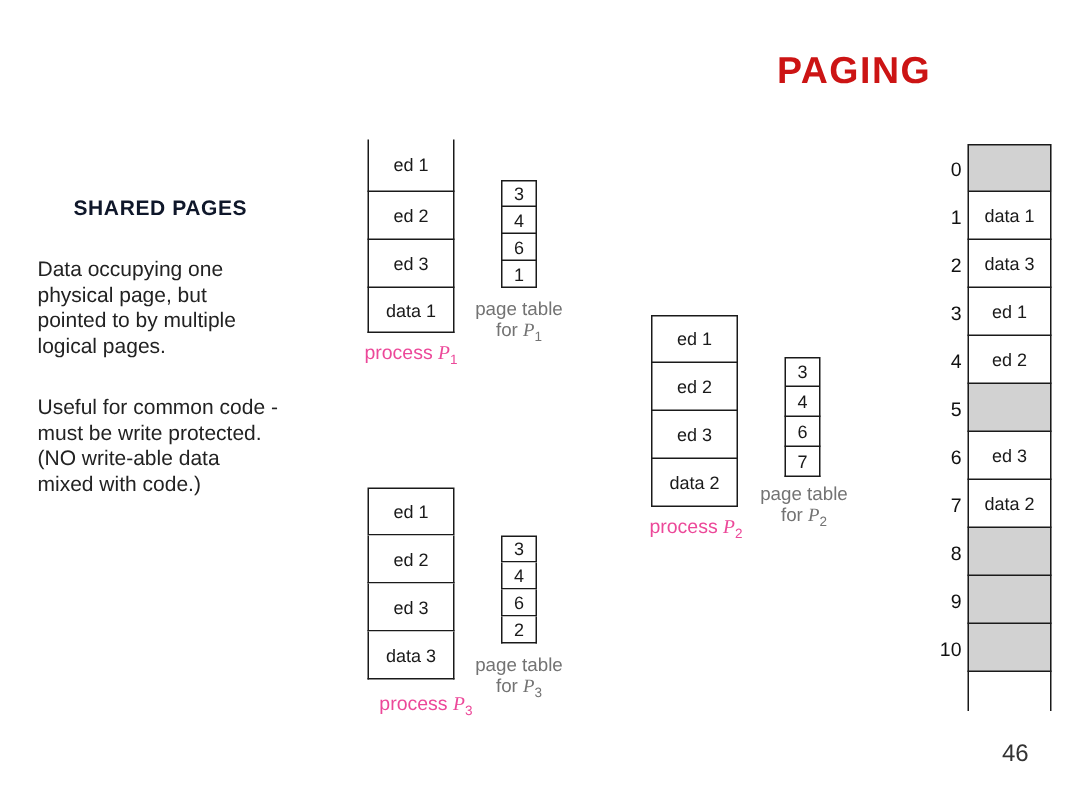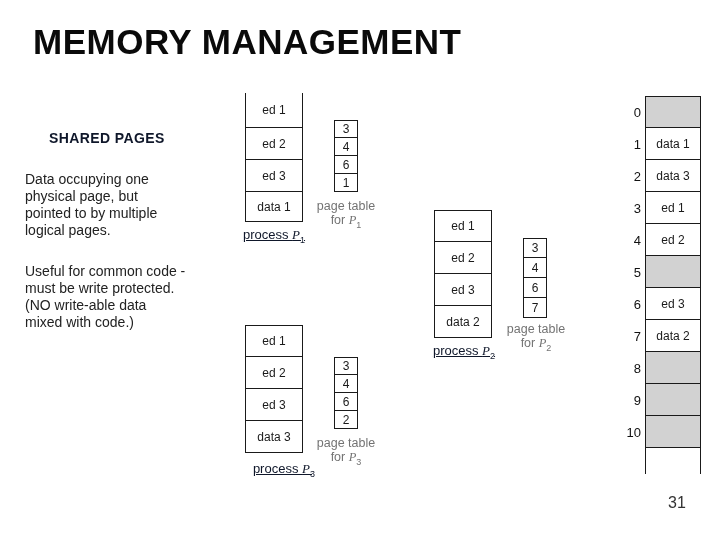--- a/index.html
+++ b/index.html
@@ -31,21 +31,21 @@
   
   .stack { position:absolute; width:58px; display:flex; flex-direction:column; }
   .cell {
     box-sizing:border-box; width:58px; border:1px solid #1a1a1a; border-top:none;
     display:flex; align-items:center; justify-content:center;
     font-size:12px; background:#fff; height:32px;
   }
   .cell.topless { height:35px; }
   .cell.closed-top { border-top:1px solid #1a1a1a; }
   .cap {
-    position:absolute; text-align:center; font-size:13px; color:#0f172a; white-space:nowrap;text-decoration:underline;
+    position:absolute; text-align:center; font-size:13px; color:#ec4899; white-space:nowrap;
   }
   .var { font-family:"Liberation Serif", serif; font-style:italic; }
   sub { font-size:9px; }
   .pt { position:absolute; width:24px; display:flex; flex-direction:column; }
   .ptcell {
     box-sizing:border-box; width:24px; border:1px solid #1a1a1a; border-top:none;
     display:flex; align-items:center; justify-content:center; font-size:12px; background:#fff;
   }
   .pt .ptcell:first-child { border-top:1px solid #1a1a1a; }
   .pt-tall .ptcell { height:18px; }
@@ -69,21 +69,21 @@
   .fnum {
     position:absolute; left:601px; width:40px; text-align:right; font-size:13px; color:#111;
   }
   .pagenum { position:absolute; left:668px; top:494px; font-size:16px; color:#333; }
 </style>
 </head>
 <body>
 
 <div class="slide">
 
-  <div class="title">MEMORY MANAGEMENT</div>
+  <div class="subtitle">PAGING</div>
 
   <div class="heading">SHARED PAGES</div>
   <div class="para para2">Useful for common code -
 must be write protected.
 (NO write-able data
 mixed with code.)</div>
   <div class="para para1">Data occupying one
 physical page, but
 pointed to by multiple
 logical pages.</div>
@@ -181,15 +181,15 @@
       <span>ed 3</span>
     </div>
   <div class="frame" style="top:320px;">
       <span>data 2</span>
     </div>
   <div class="frame shaded" style="top:352px;"></div>
   <div class="frame shaded" style="top:384px;"></div>
   <div class="frame shaded" style="top:416px;"></div>
   <div class="mem-ext"></div>
 
-  <div class="pagenum">31</div>
+  <div class="pagenum">46</div>
 
 </div>
 
 </body></html>

